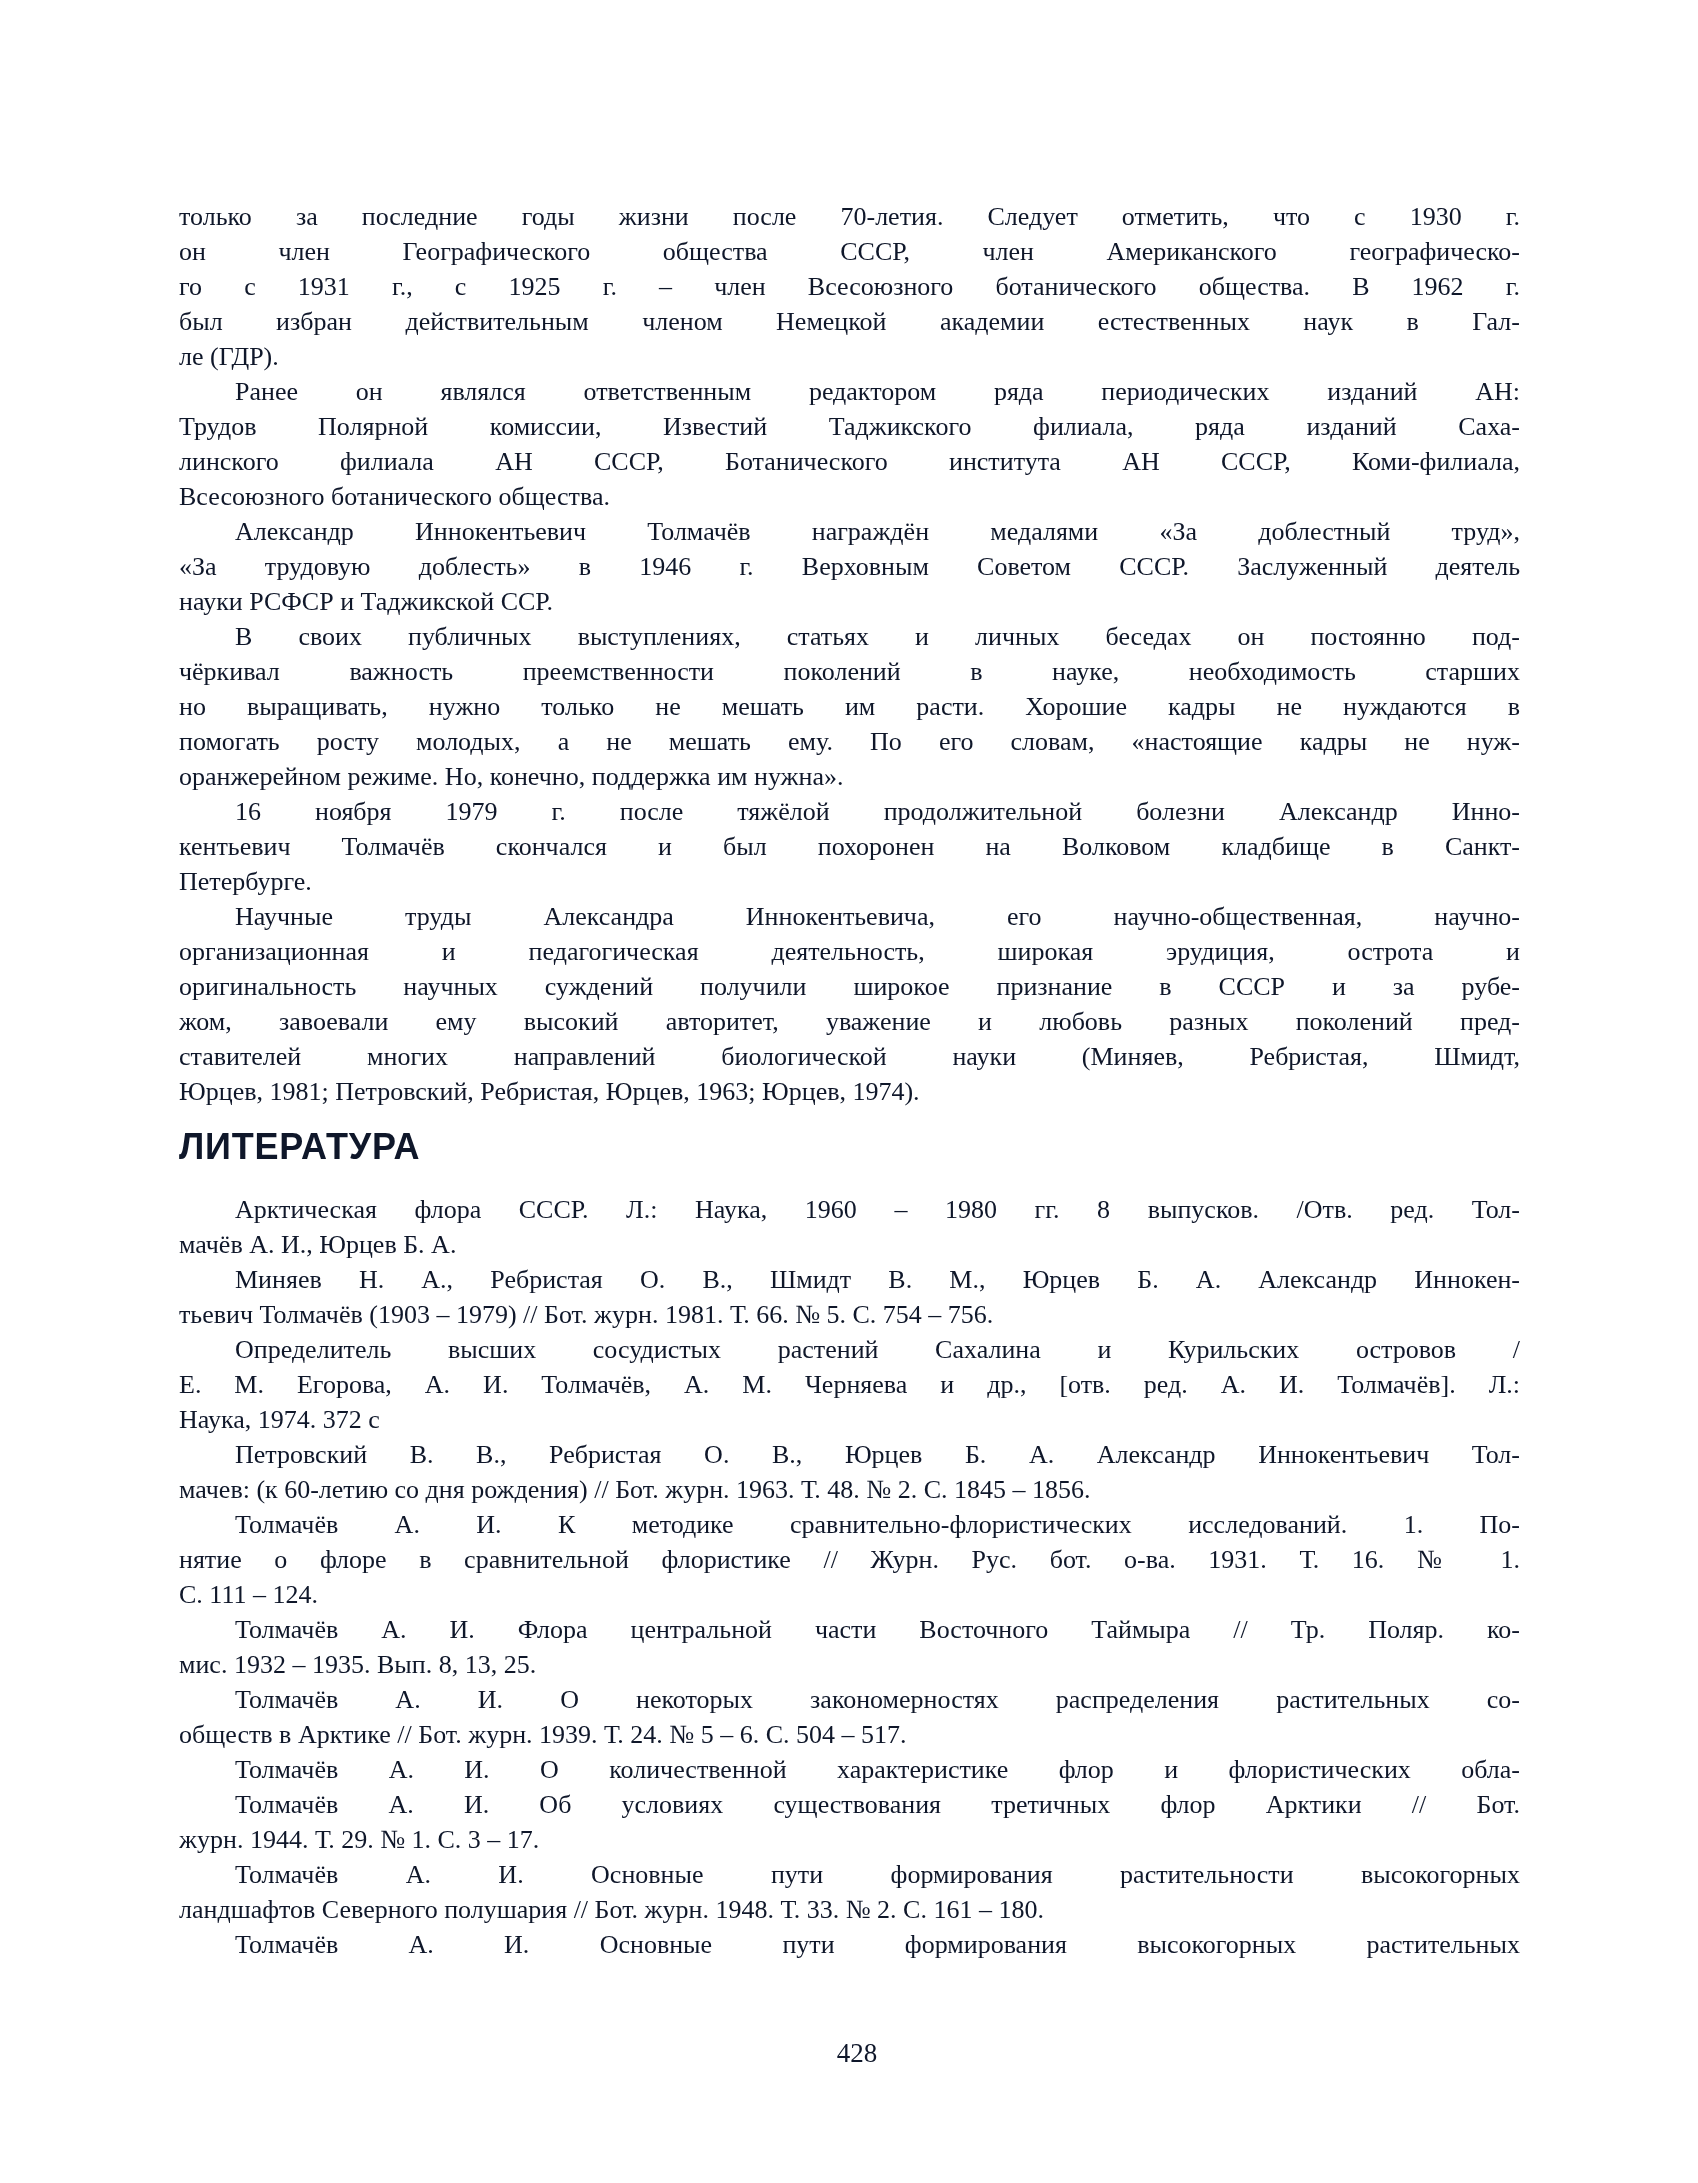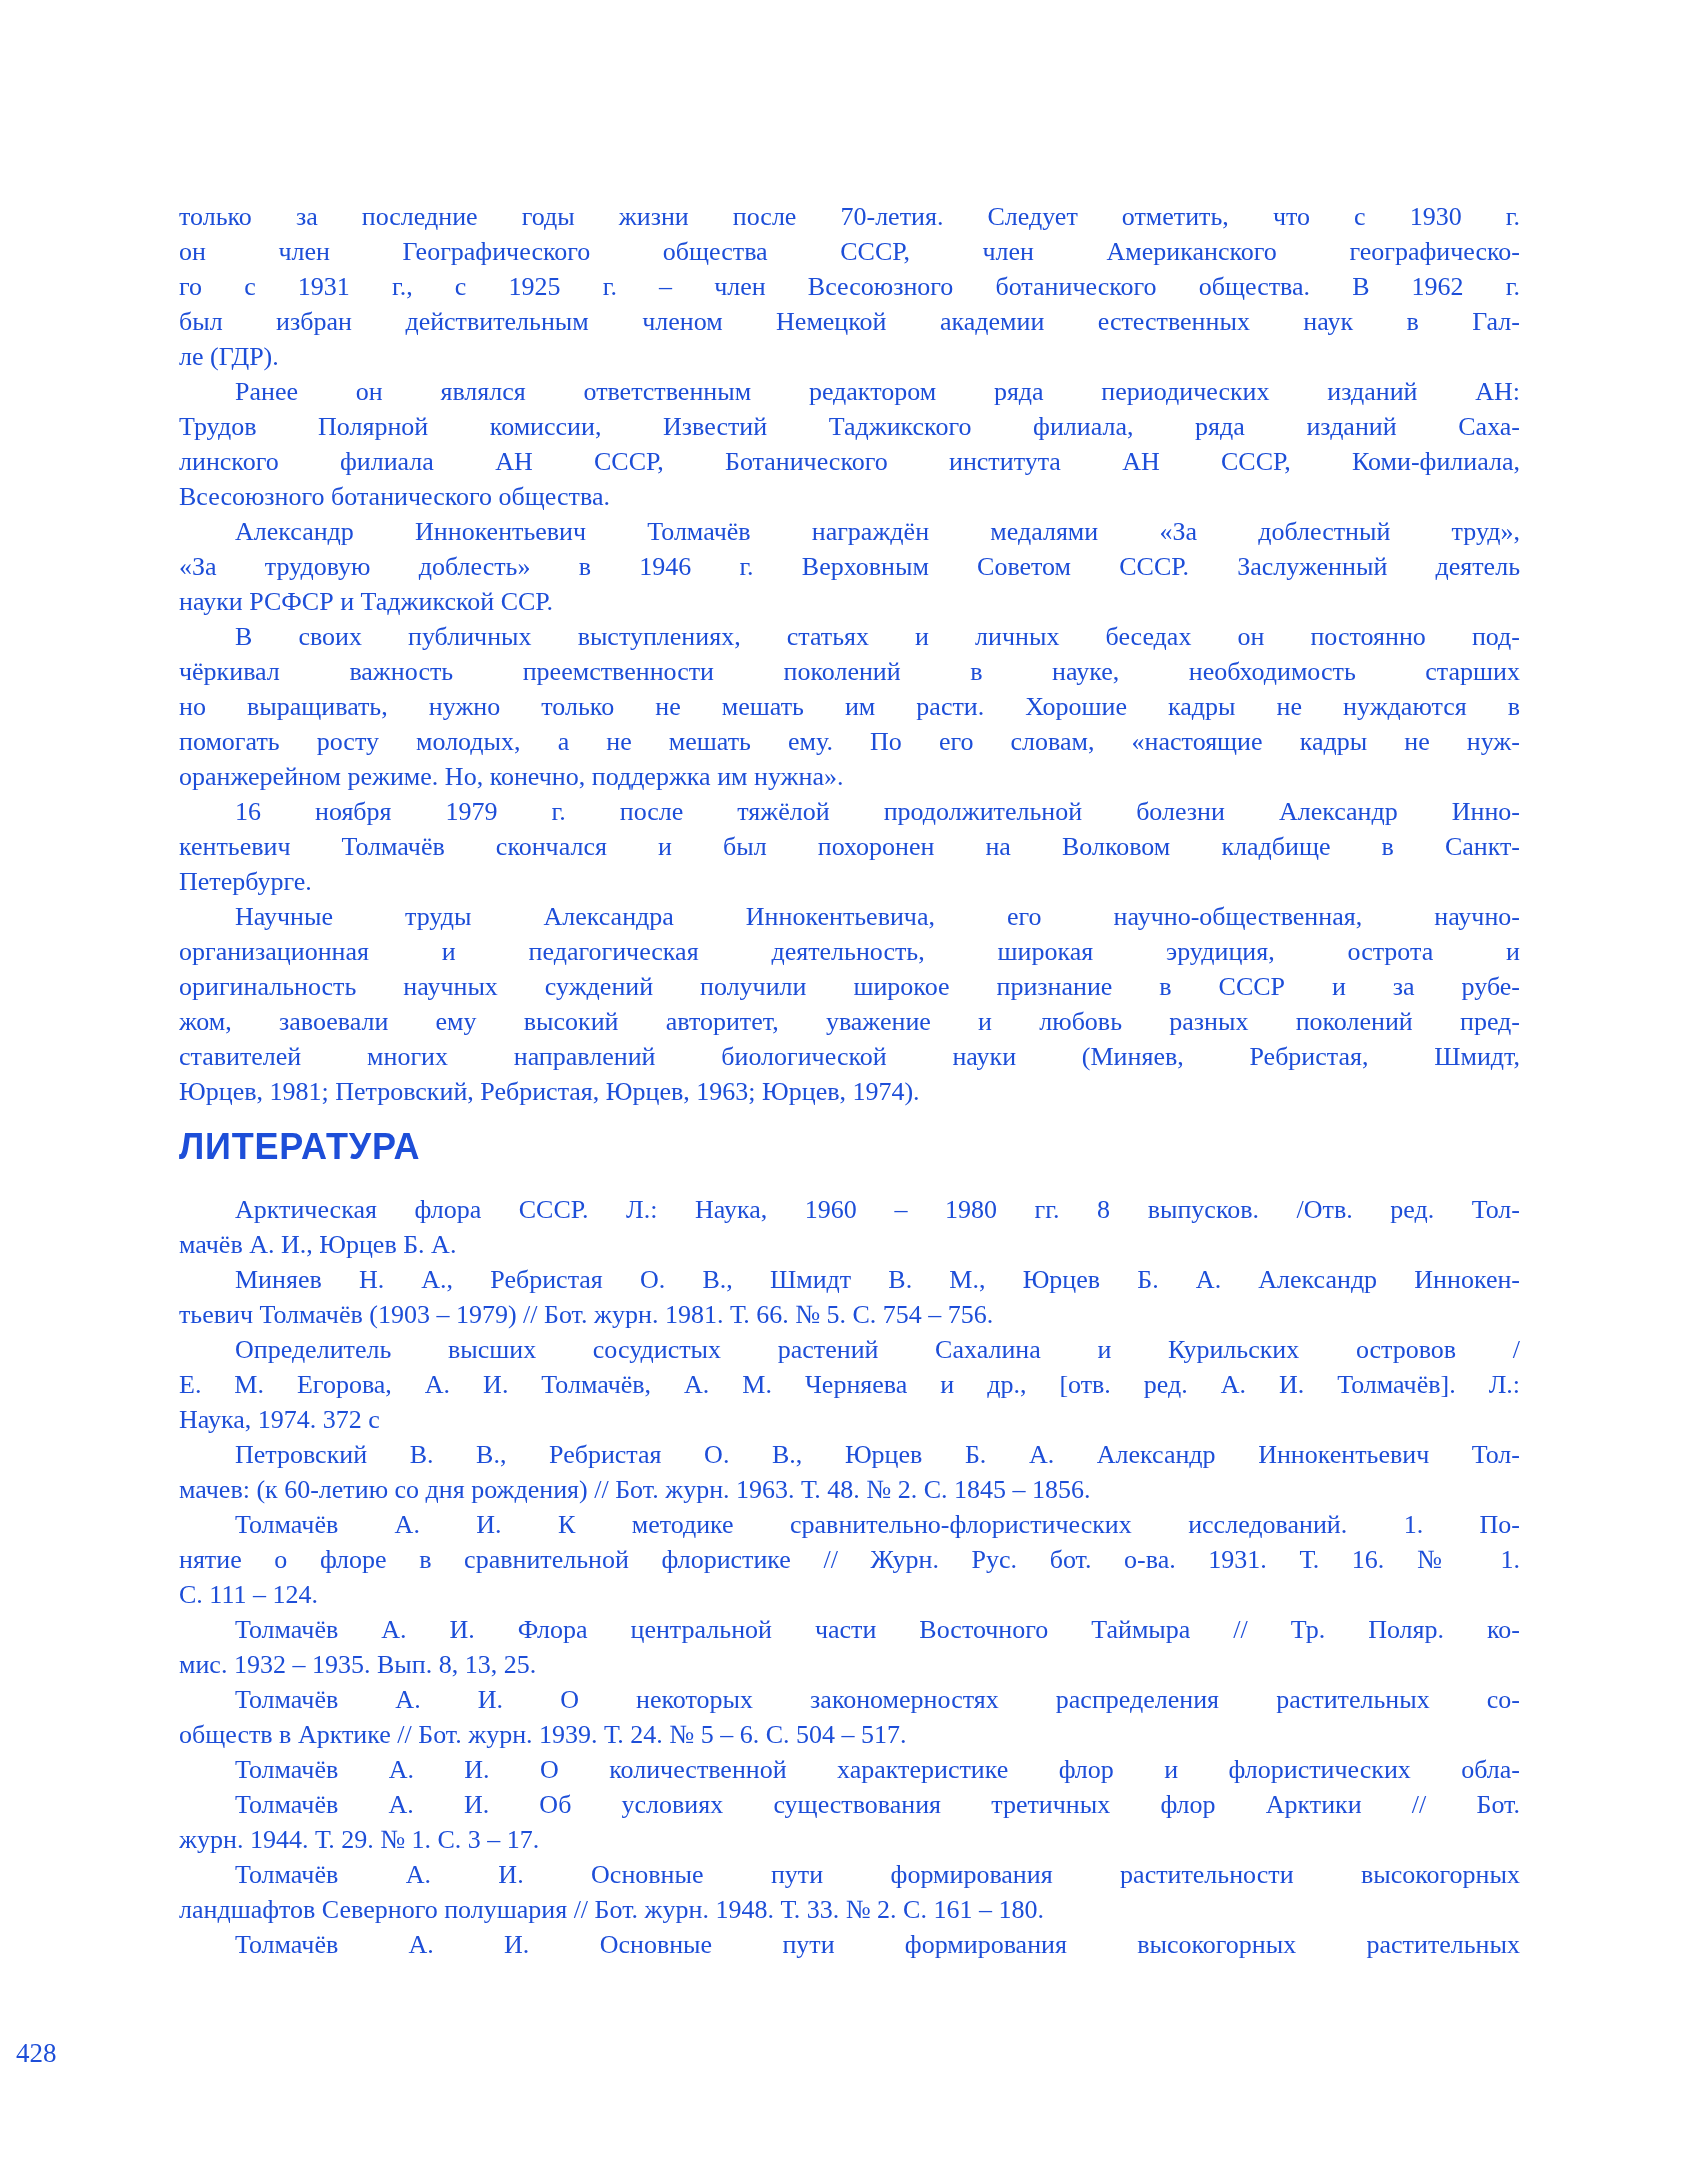--- a/index.html
+++ b/index.html
@@ -1,21 +1,21 @@
 <!DOCTYPE html>
 <html style="font-size:13px"><head>
 <meta charset="utf-8">
 <style>
   html, body { margin: 0; padding: 0; background: #ffffff; }
   .page {
     position: relative;
     width: 1698px;
     height: 2183px;
     background: #ffffff;
-    color: #1d4ed8;
+    color: #0f172a;
     font-family: "Liberation Serif", "DejaVu Serif", serif;
     overflow: hidden;
     text-decoration: underline;
   }
   .text-block {
     position: absolute;
     left: 179px;
     top: 199px;
     width: 1341px;
     font-size: 26px;
@@ -40,21 +40,21 @@
     font-weight: bold;
     font-size: 36px;
     letter-spacing: 0.8px;
   }
   .lit-section { margin-top: 26px; }
   .page-number {
     position: absolute;
     left: 0;
     right: 0;
     top: 2036px;
-    text-align: left;
+    text-align: center;
     font-size: 27px;
     line-height: 35px;
     padding-left: 16px;
   }
 </style>
 </head>
 <body>
 
 <div class="page">
   <div class="text-block">

